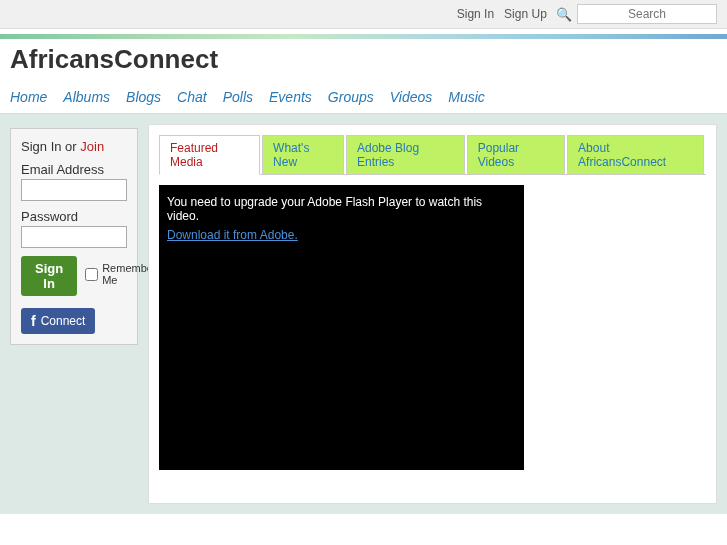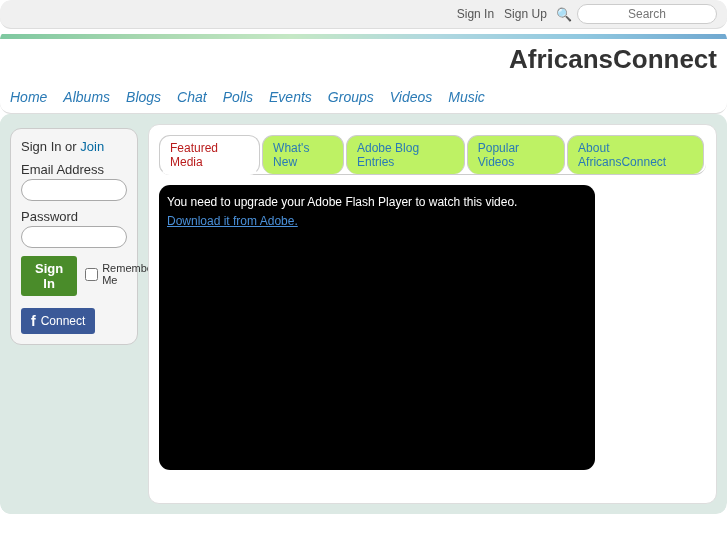--- a/index.html
+++ b/index.html
@@ -1,15 +1,15 @@
 <!DOCTYPE html>
 <html><head>
   <meta charset="utf-8">
   <style>
-    * { margin: 0; padding: 0; box-sizing: border-box; border-radius: 11px; }
+    * { margin: 0; padding: 0; box-sizing: border-box; }
     body { font-family: Arial, sans-serif; font-size: 13px; background: #fff; width: 727px; }
 
     
     #top-bar {
       background: #f0f0f0;
       border-bottom: 1px solid #ddd;
       padding: 4px 10px;
       display: flex;
       justify-content: flex-end;
       align-items: center;
@@ -49,21 +49,20 @@
       background-repeat: no-repeat;
       background-position: top;
       padding-top: 10px;
     }
     #site-title {
       font-size: 26px;
       font-weight: bold;
       color: #333;
       display: block;
       margin-bottom: 6px;
-      text-align: right;
     }
 
     
     #nav {
       background: #fff;
       padding: 4px 10px 8px 10px;
       border-bottom: 1px solid #ddd;
       display: flex;
       gap: 16px;
       align-items: center;
@@ -94,21 +93,21 @@
       background: #f5f5f5;
       border: 1px solid #ccc;
       padding: 10px;
     }
     #signin-title {
       font-size: 13px;
       color: #333;
       margin-bottom: 8px;
     }
     #signin-title a {
-      color: #0369a1;
+      color: #b91c1c;
       text-decoration: none;
     }
     .field-label {
       font-size: 13px;
       color: #333;
       margin-bottom: 2px;
       display: block;
     }
     .text-field {
       width: 100%;
@@ -187,21 +186,21 @@
       background: #fff;
       color: #b91c1c;
       font-weight: normal;
       border-bottom: 1px solid #fff;
       margin-bottom: -1px;
     }
 
     
     #video-area {
       background: #000;
-      width: 436px;
+      width: 365px;
       height: 285px;
       position: relative;
       margin-bottom: 10px;
       padding-left: 36px;
     }
     #flash-msg {
       position: absolute;
       top: 10px;
       left: 8px;
       right: 8px;

